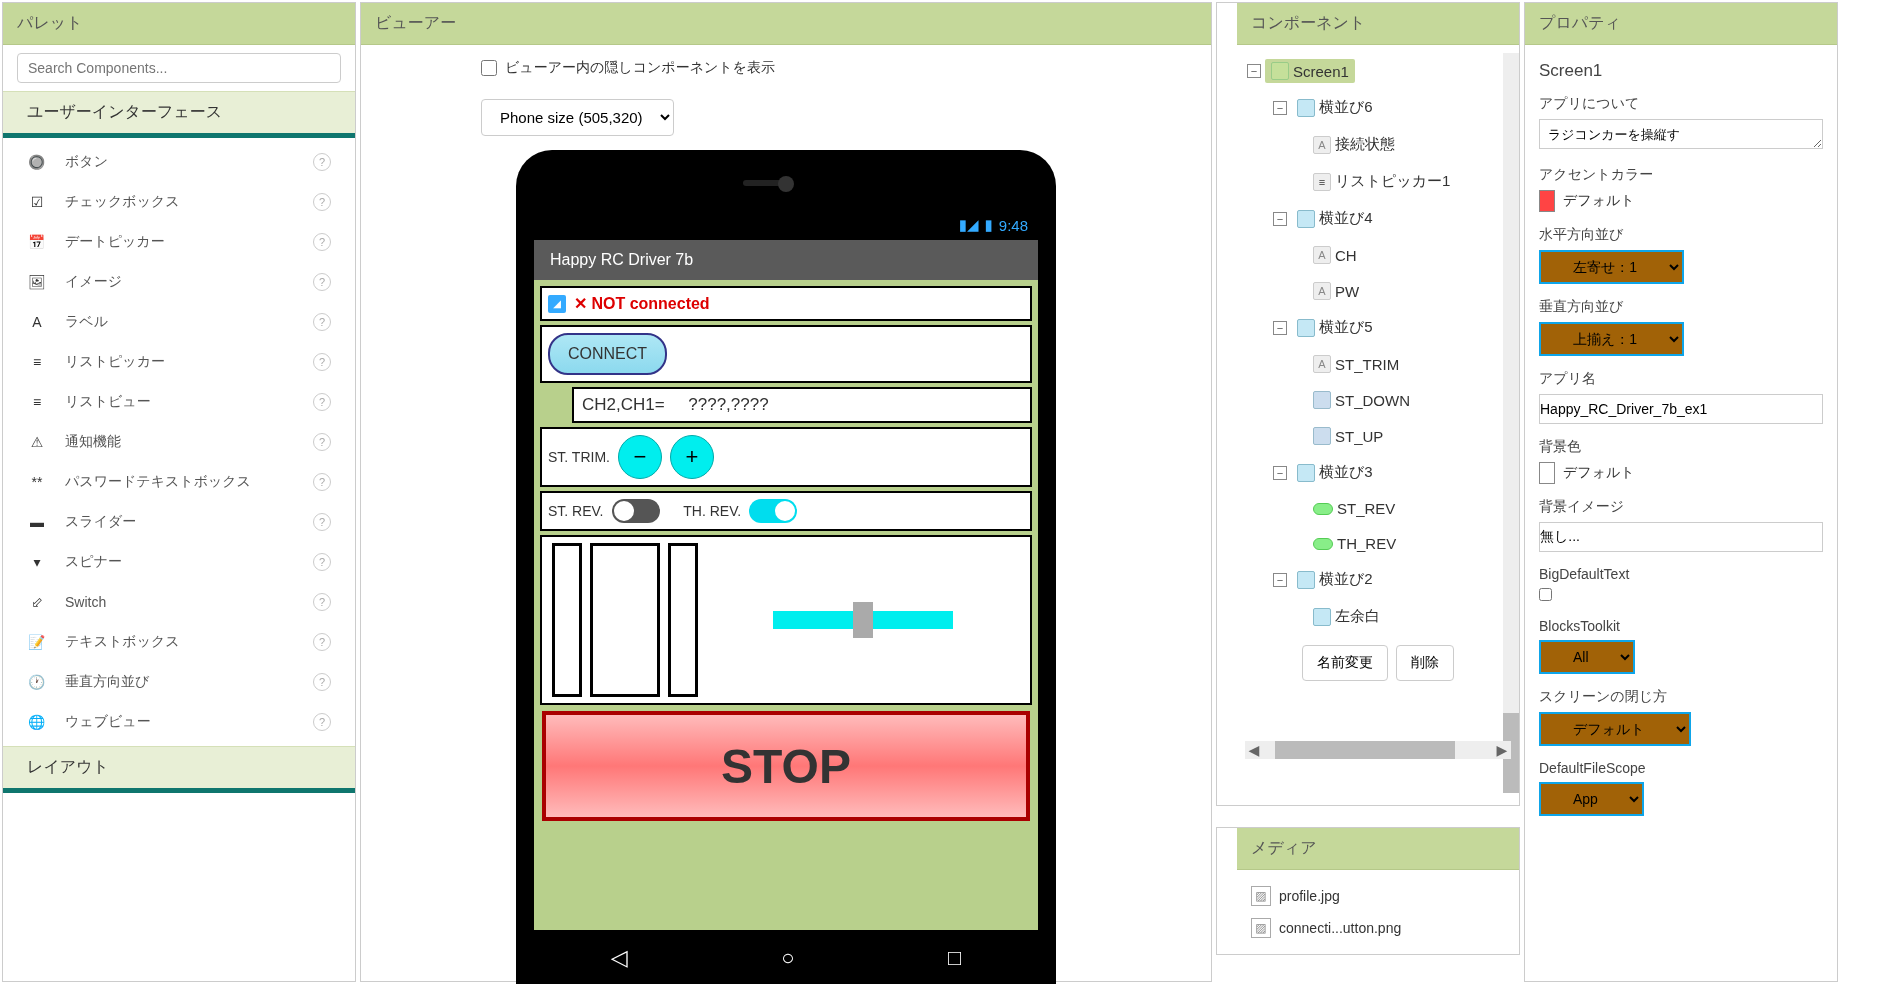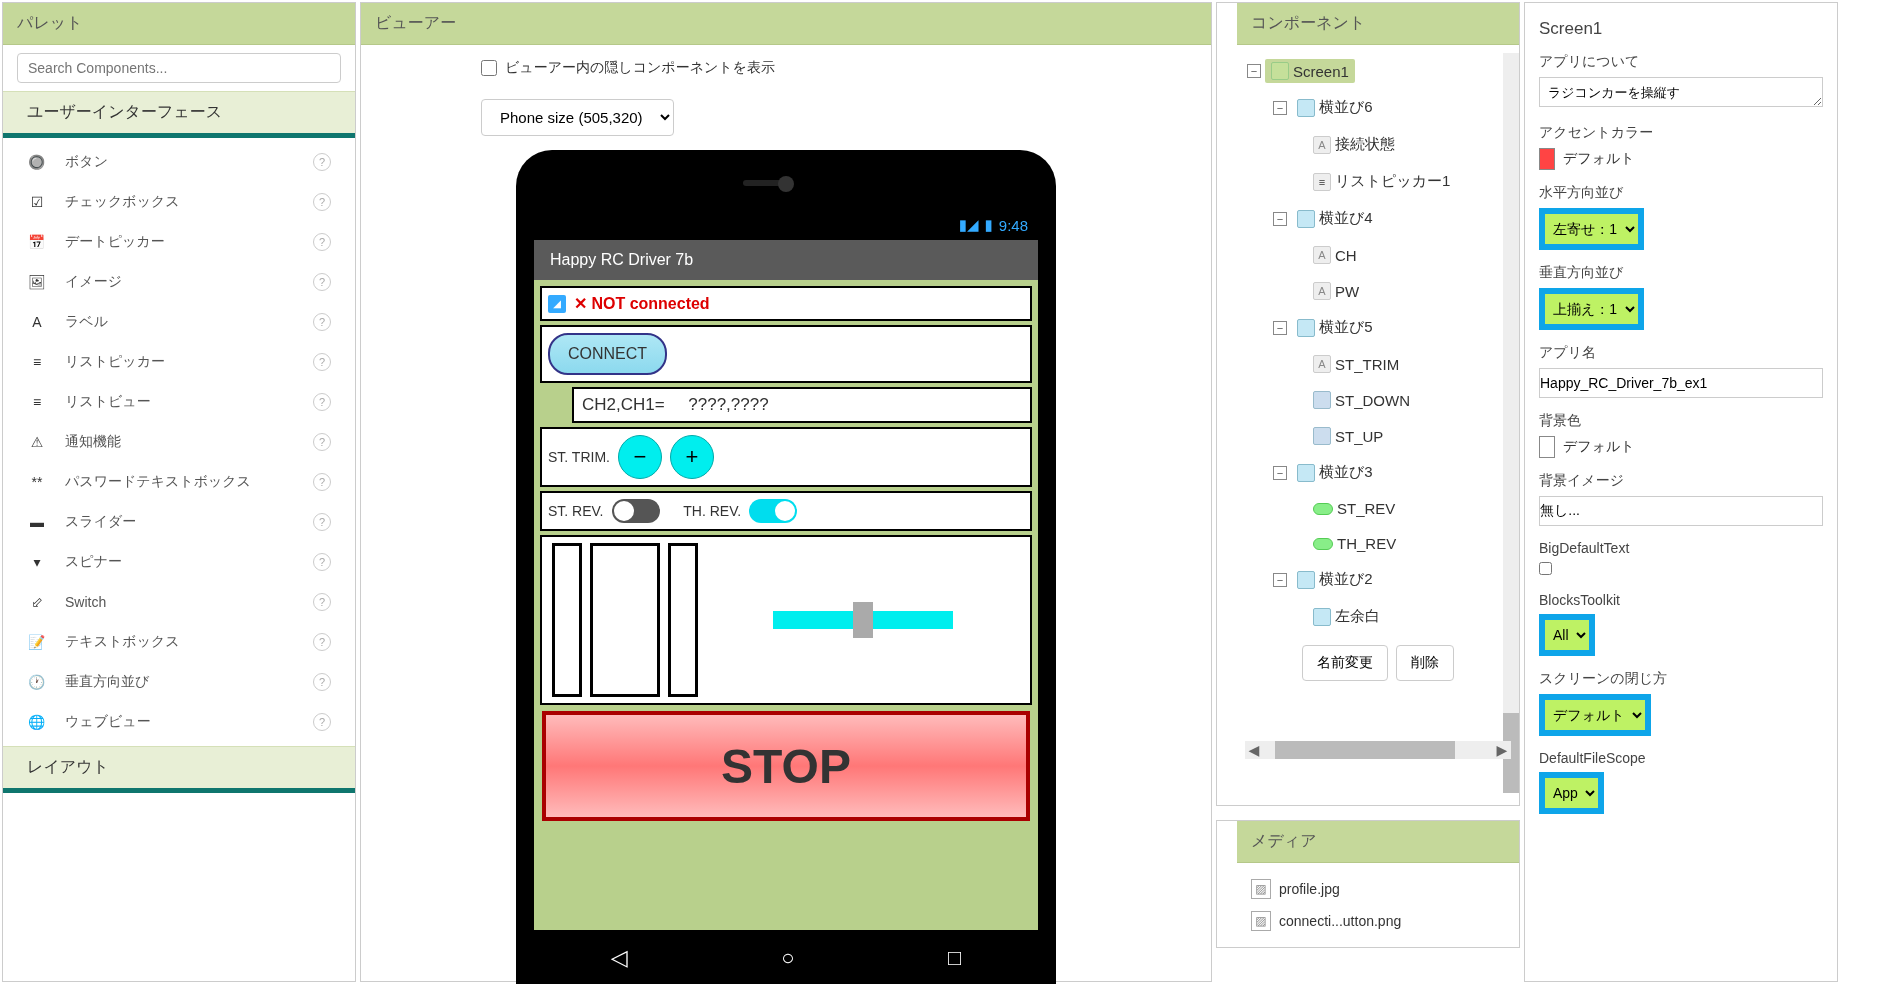--- a/index.html
+++ b/index.html
@@ -65,33 +65,33 @@
 .ic-button { background: #cde; border: 1px solid #9bc; }
 .ic-switch { background: #8e8; border: 1px solid #5c5; border-radius: 6px; width: 20px; height: 12px; }
 .comp-scroll { position: absolute; bottom: 46px; left: 8px; right: 8px; height: 18px; background: #eee; display: flex; align-items: center; }
 .comp-scroll-thumb { height: 100%; background: #bbb; width: 180px; margin-left: 12px; }
 .comp-scroll-arrow { width: 18px; text-align: center; color: #666; }
 .comp-vscroll { position: absolute; right: 0; top: 8px; width: 16px; height: 740px; background: #eee; }
 .comp-vscroll-thumb { width: 100%; height: 80px; background: #bbb; margin-top: 660px; }
 .comp-buttons { display: flex; gap: 8px; justify-content: center; padding: 10px; }
 .comp-buttons button { padding: 8px 14px; border: 1px solid #ccc; background: #fff; border-radius: 4px; cursor: pointer; font-size: 14px; }
 
-.media-panel { margin-top: 12px; }
+.media-panel { margin-top: 19px; }
 .media-body { padding: 10px; }
 .media-item { display: flex; align-items: center; gap: 8px; padding: 6px 4px; }
 .media-icon { width: 20px; height: 20px; border: 1px solid #aaa; display: flex; align-items: center; justify-content: center; color: #888; font-size: 12px; }
 
 .properties { width: 314px; }
 .prop-body { padding: 10px 14px; overflow-y: auto; }
 .prop-title { font-size: 17px; color: #444; padding: 6px 0 14px 0; }
 .prop-field { margin-bottom: 14px; }
 .prop-label { font-size: 14px; color: #444; margin-bottom: 6px; }
 .prop-input { width: 100%; padding: 6px 0; border: 1px solid #ccc; font-size: 14px; }
 .prop-textarea { width: 100%; padding: 6px 8px; border: 1px solid #ccc; font-size: 13px; resize: both; height: 30px; }
-.prop-select { padding: 6px 4px; border: 6px solid #0ea5e9; background: #bef264; font-size: 14px; }
+.prop-select { padding: 6px 28px; border: 2px solid #0ea5e9; background: #a16207; font-size: 14px; }
 .color-swatch { width: 16px; height: 22px; border: 1px solid #888; display: inline-block; vertical-align: middle; margin-right: 8px; }
 .color-red { background: #f44; }
 .color-white { background: #fff; }
 
 .right-col { display: flex; flex-direction: column; }
 </style>
 </head>
 <body>
 
 <div class="app">
@@ -389,20 +389,21 @@
           </div>
           <div class="media-item">
             <span class="media-icon">▨</span>
             <span>connecti...utton.png</span>
           </div>
         </div>
     </div>
   </div>
 
   <div class="panel properties">
+    <div class="panel-header">プロパティ</div>
     <div class="prop-body">
       <div class="prop-title">Screen1</div>
 
       <div class="prop-field">
         <div class="prop-label">アプリについて</div>
         <textarea class="prop-textarea" style="">ラジコンカーを操縦す</textarea>
       </div>
 
       <div class="prop-field">
         <div class="prop-label">アクセントカラー</div>

